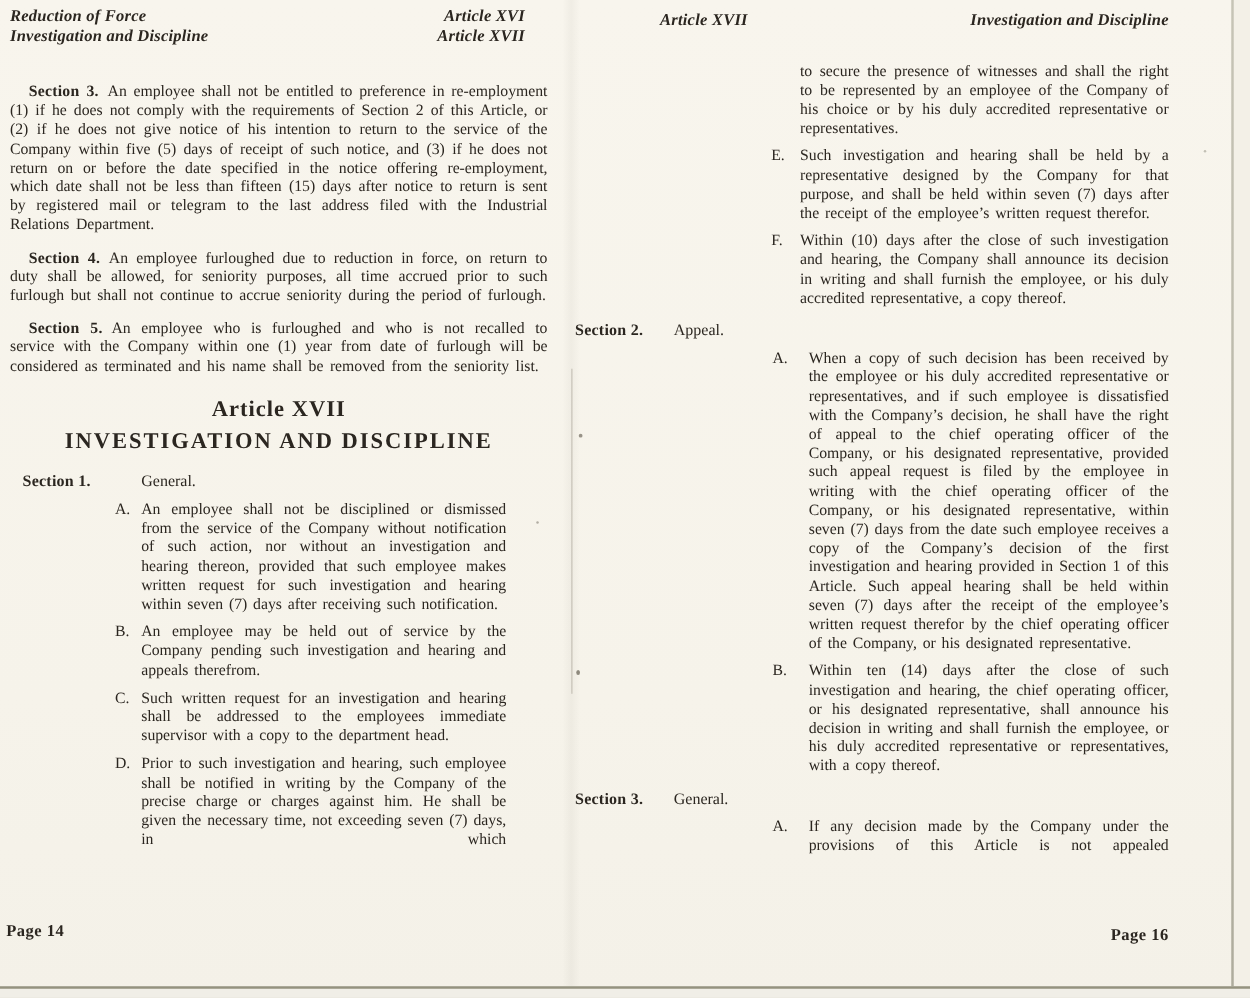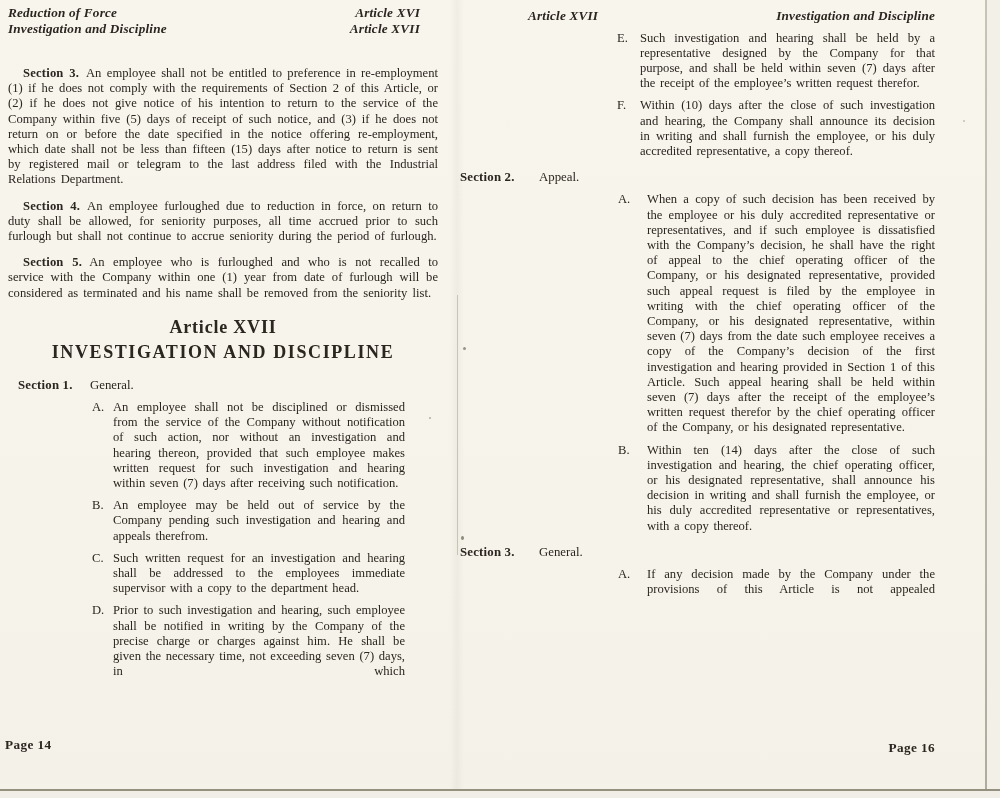--- a/index.html
+++ b/index.html
@@ -15,21 +15,21 @@
            font-size:13.2px; line-height:15.5px; letter-spacing:.2px;}
   .rh-right{text-align:right; margin-right:18px;}
   .spara{margin:0; margin-top:11px; text-indent:15px; text-align:justify;
          font-size:12.6px; line-height:15.2px; word-spacing:2px;}
   .spara:first-of-type{margin-top:30px;}
   .slabel{font-weight:700; margin-right:7px; letter-spacing:.2px;}
   .art-head{margin-top:16px; text-align:center;}
   .art-line1{font-size:18px; font-weight:700; letter-spacing:.8px;}
   .art-line2{font-size:18px; font-weight:700; letter-spacing:1.6px; margin-top:4px;}
   .secrow{display:flex; margin-top:15px; font-size:12.8px; line-height:15.2px;}
-  .page-left .secrow{margin-left:10px;}
+  .page-left .secrow{margin-left:10px;gap:23px;}
   .secrow .slabel2{font-weight:700; letter-spacing:.2px; flex:none;}
   .page-left .slabel2{width:72px;}
   .item{display:flex; margin-top:7px; font-size:12.6px; line-height:15.2px;}
   .page-left .item{margin-left:84px; margin-right:33px;}
   .letter{flex:none;}
   .page-left .letter{width:21px;}
   .itext{flex:1; text-align:justify; word-spacing:1.5px;}
   .j-last .itext{text-align-last:justify;}
   .pagenum{font-size:13.2px; font-weight:600; letter-spacing:.4px; position:absolute;}
   .pagenum-left{left:-3px; top:732px;text-align:right;}
@@ -107,20 +107,21 @@
 
     <div class="pagenum pagenum-left">Page 14</div>
   </section>
 
   <section class="page-right">
     <div class="runhead">
       <div class="rh-a">Article XVII</div>
       <div>Investigation and Discipline</div>
     </div>
 
+    <p class="cont">to secure the presence of witnesses and shall the right to be represented by an employee of the Company of his choice or by his duly accredited representative or representatives.</p>
 
     <div class="item">
       <span class="letter">E.</span>
       <span class="itext">Such investigation and hearing shall be held by a representative designed by the Company for that purpose, and shall be held within seven (7) days after the receipt of the employee’s written request therefor.</span>
     </div>
     <div class="item">
       <span class="letter">F.</span>
       <span class="itext">Within (10) days after the close of such investigation and hearing, the Company shall announce its decision in writing and shall furnish the employee, or his duly accredited representative, a copy thereof.</span>
     </div>
 

